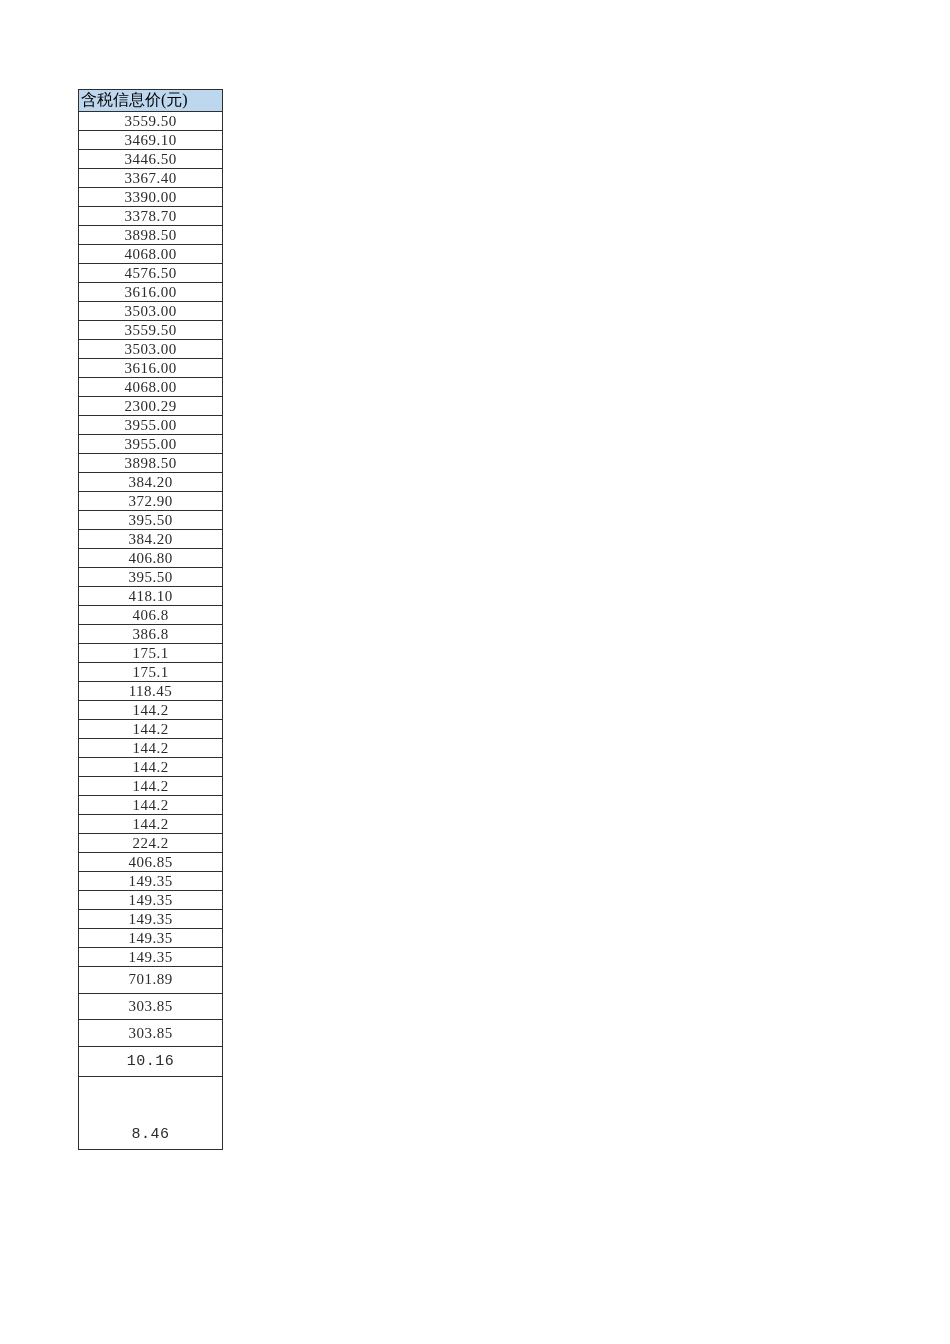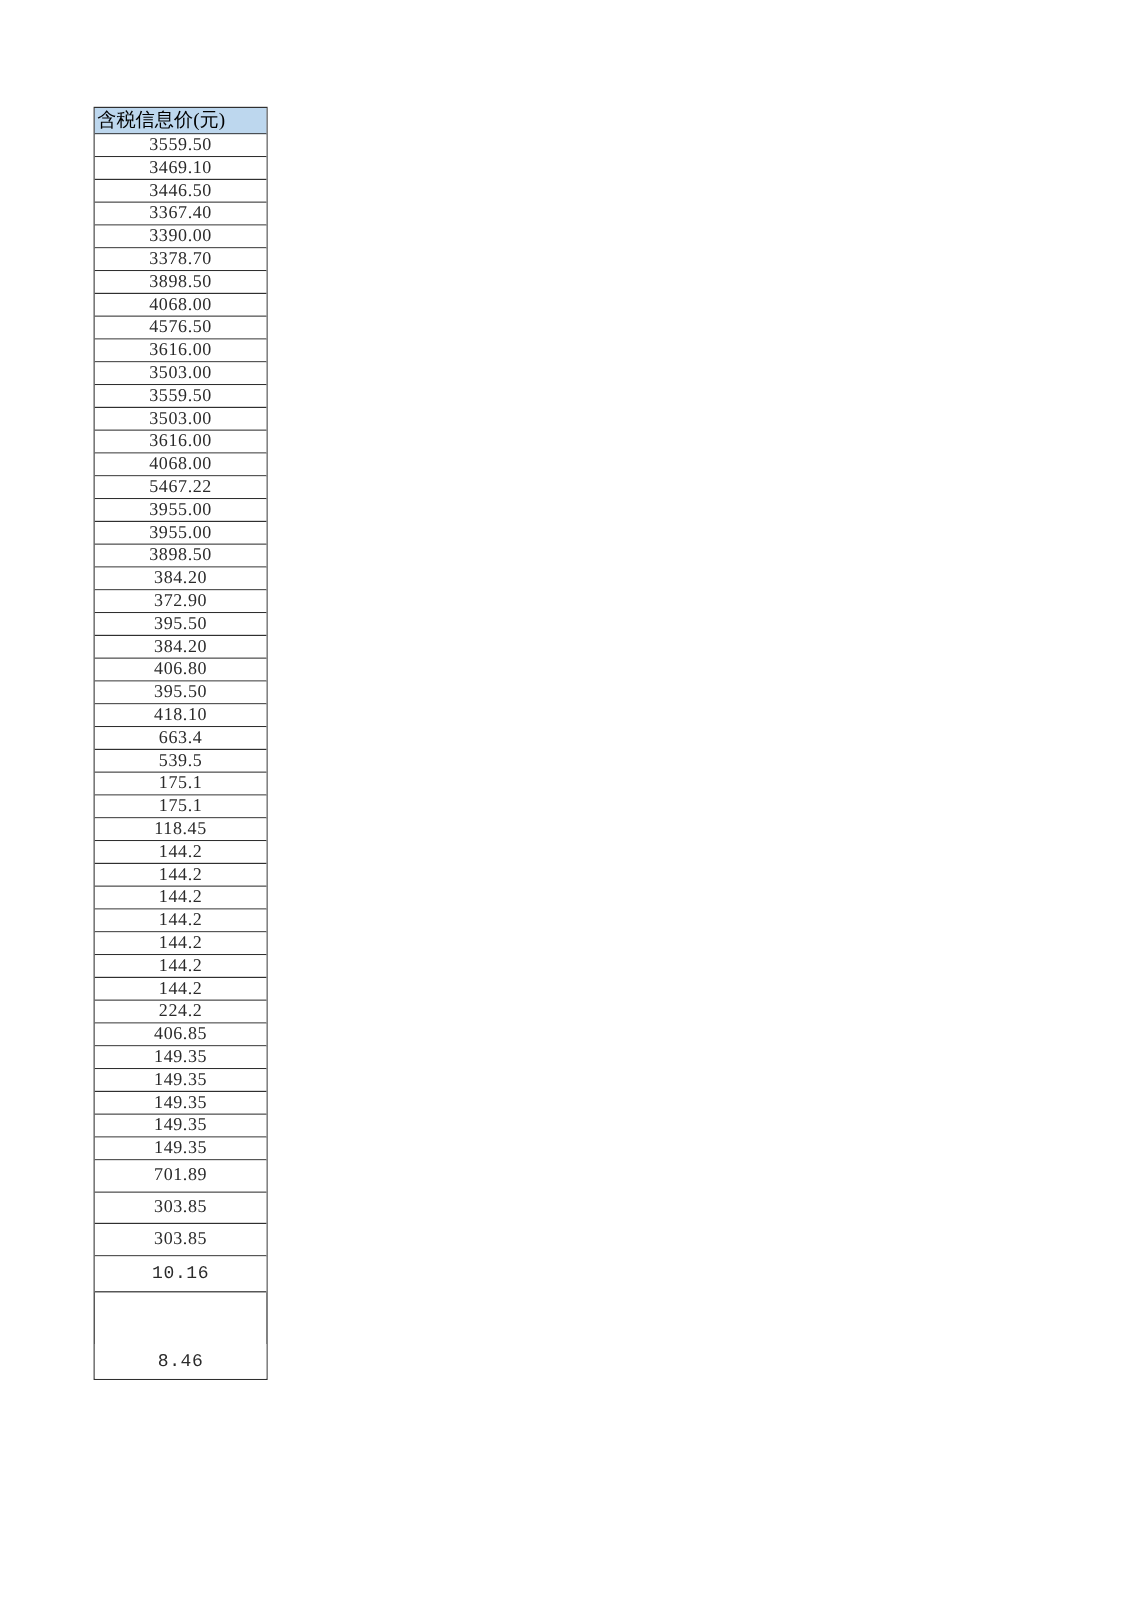--- a/index.html
+++ b/index.html
@@ -71,33 +71,33 @@
         <div class="cell">3378.70</div>
         <div class="cell">3898.50</div>
         <div class="cell">4068.00</div>
         <div class="cell">4576.50</div>
         <div class="cell">3616.00</div>
         <div class="cell">3503.00</div>
         <div class="cell">3559.50</div>
         <div class="cell">3503.00</div>
         <div class="cell">3616.00</div>
         <div class="cell">4068.00</div>
-        <div class="cell">5467.22</div>
+        <div class="cell">2300.29</div>
         <div class="cell">3955.00</div>
         <div class="cell">3955.00</div>
         <div class="cell">3898.50</div>
         <div class="cell">384.20</div>
         <div class="cell">372.90</div>
         <div class="cell">395.50</div>
         <div class="cell">384.20</div>
         <div class="cell">406.80</div>
         <div class="cell">395.50</div>
         <div class="cell">418.10</div>
-        <div class="cell">663.4</div>
-        <div class="cell">539.5</div>
+        <div class="cell">406.8</div>
+        <div class="cell">386.8</div>
         <div class="cell">175.1</div>
         <div class="cell">175.1</div>
         <div class="cell">118.45</div>
         <div class="cell">144.2</div>
         <div class="cell">144.2</div>
         <div class="cell">144.2</div>
         <div class="cell">144.2</div>
         <div class="cell">144.2</div>
         <div class="cell">144.2</div>
         <div class="cell">144.2</div>

